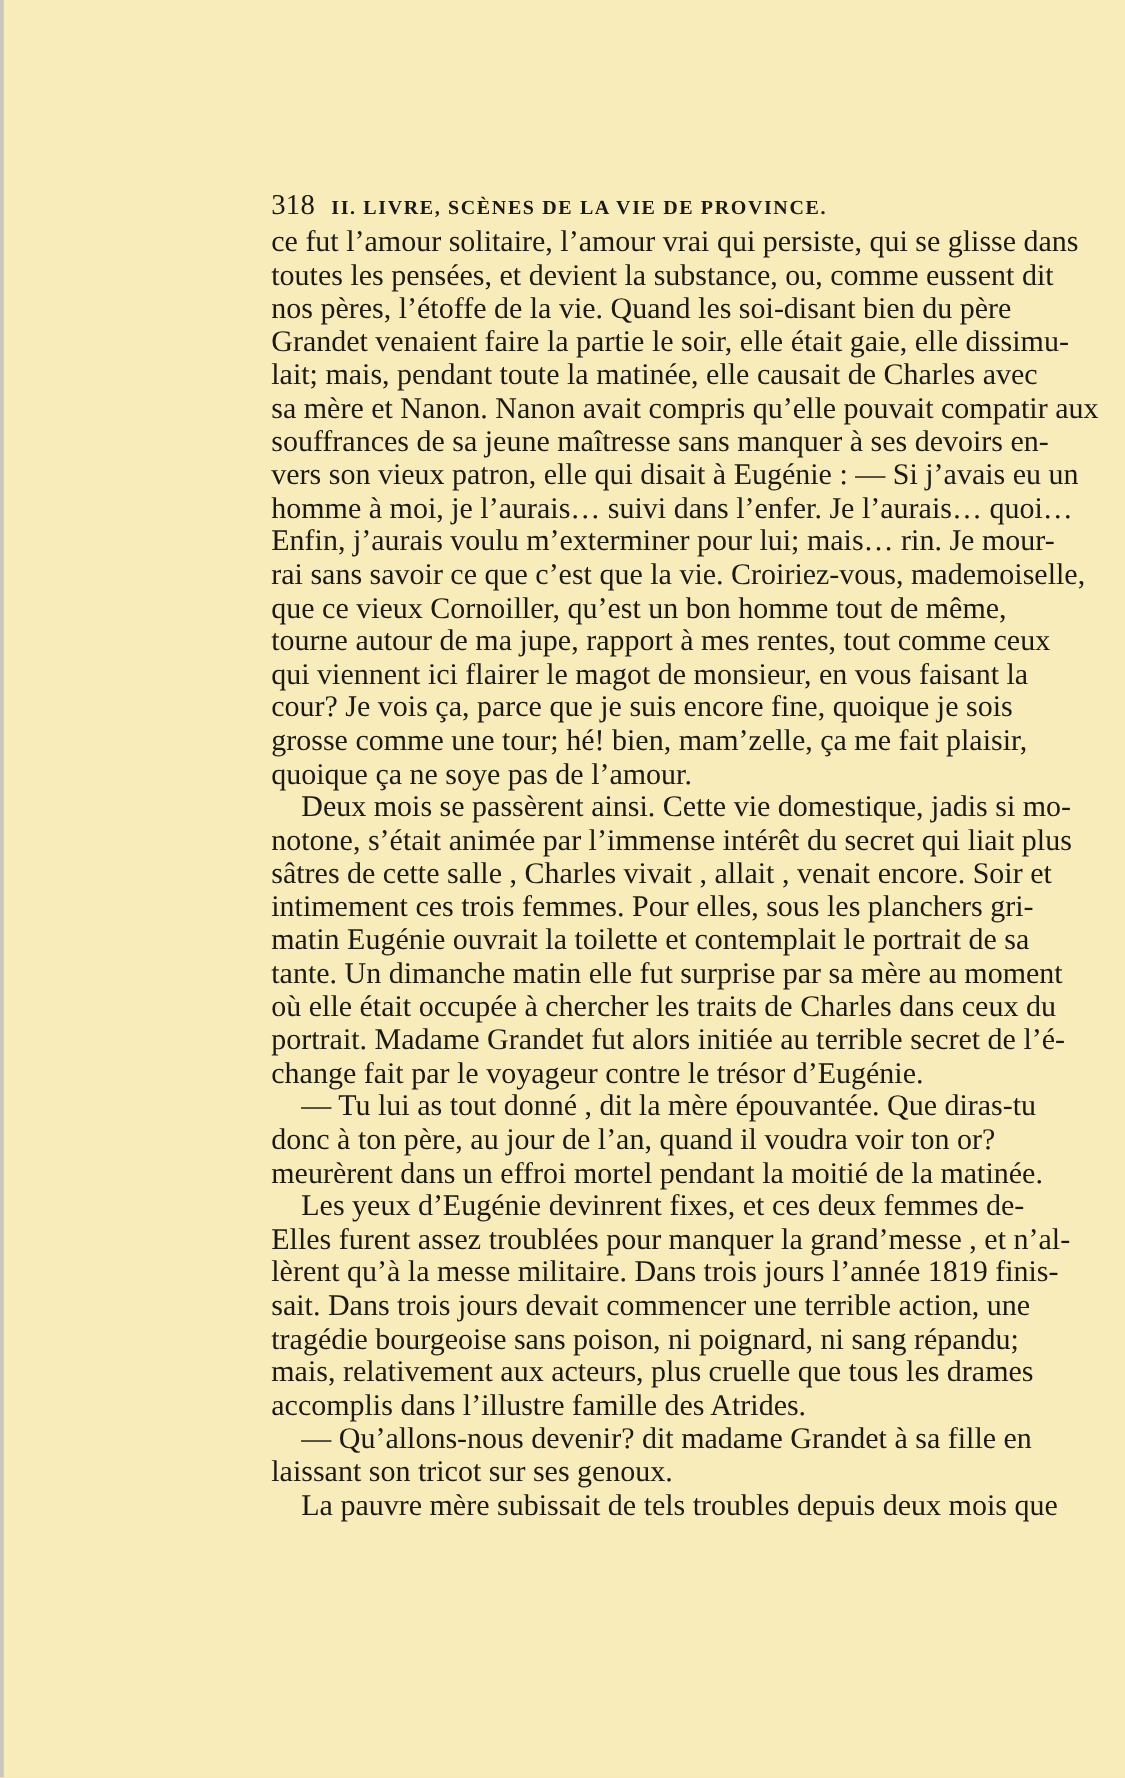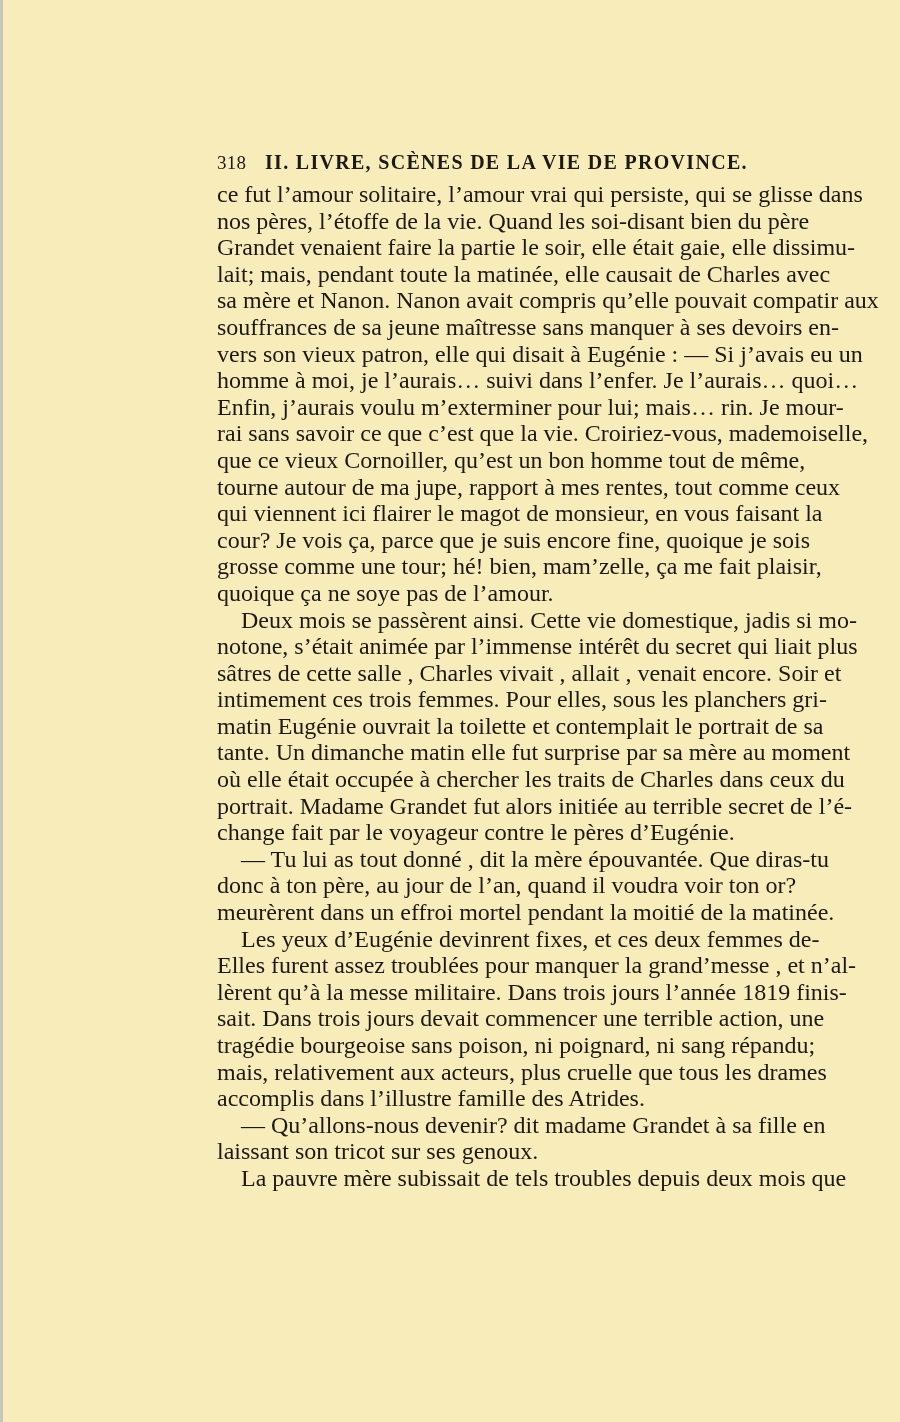--- a/index.html
+++ b/index.html
@@ -32,28 +32,28 @@
       color: #1c1a14;
     }
     .running-head {
       display: flex;
       align-items: baseline;
       height: 30px;
       font-size: 20px;
       letter-spacing: 0.2px;
     }
     .folio {
-      font-size: 19px;
+      font-size: 23px;
       margin-right: 18px;
       width: 30px;
     }
     .head-title {
       font-variant: small-caps;
       font-weight: bold;
-      font-size: 20px;
+      font-size: 16px;
       letter-spacing: 1.3px;
       white-space: nowrap;
     }
     .line {
       display: block;
       height: 26.6px;
       line-height: 26.6px;
       font-size: 24px;
       white-space: nowrap;
       text-align: justify;
@@ -72,20 +72,21 @@
 
 <div class="page">
   <div class="text-block">
     <div class="running-head">
       <span class="folio">318</span>
       <span class="head-title">II. LIVRE, SCÈNES DE LA VIE DE PROVINCE.</span>
     </div>
     <div id="body-text">
         <div>
           <span class="line">ce fut l’amour solitaire, l’amour vrai qui persiste, qui se glisse dans</span>
+          <span class="line">toutes les pensées, et devient la substance, ou, comme eussent dit</span>
           <span class="line">nos pères, l’étoffe de la vie. Quand les soi-disant bien du père</span>
           <span class="line">Grandet venaient faire la partie le soir, elle était gaie, elle dissimu-</span>
           <span class="line">lait; mais, pendant toute la matinée, elle causait de Charles avec</span>
           <span class="line">sa mère et Nanon. Nanon avait compris qu’elle pouvait compatir aux</span>
           <span class="line">souffrances de sa jeune maîtresse sans manquer à ses devoirs en-</span>
           <span class="line">vers son vieux patron, elle qui disait à Eugénie : — Si j’avais eu un</span>
           <span class="line">homme à moi, je l’aurais… suivi dans l’enfer. Je l’aurais… quoi…</span>
           <span class="line">Enfin, j’aurais voulu m’exterminer pour lui; mais… rin. Je mour-</span>
           <span class="line">rai sans savoir ce que c’est que la vie. Croiriez-vous, mademoiselle,</span>
           <span class="line">que ce vieux Cornoiller, qu’est un bon homme tout de même,</span>
@@ -97,21 +98,21 @@
         </div>
         <div>
           <span class="line indent">Deux mois se passèrent ainsi. Cette vie domestique, jadis si mo-</span>
           <span class="line">notone, s’était animée par l’immense intérêt du secret qui liait plus</span>
           <span class="line">sâtres de cette salle , Charles vivait , allait , venait encore. Soir et</span>
           <span class="line">intimement ces trois femmes. Pour elles, sous les planchers gri-</span>
           <span class="line">matin Eugénie ouvrait la toilette et contemplait le portrait de sa</span>
           <span class="line">tante. Un dimanche matin elle fut surprise par sa mère au moment</span>
           <span class="line">où elle était occupée à chercher les traits de Charles dans ceux du</span>
           <span class="line">portrait. Madame Grandet fut alors initiée au terrible secret de l’é-</span>
-          <span class="line last">change fait par le voyageur contre le pères d’Eugénie.</span>
+          <span class="line last">change fait par le voyageur contre le trésor d’Eugénie.</span>
         </div>
         <div>
           <span class="line indent">— Tu lui as tout donné , dit la mère épouvantée. Que diras-tu</span>
           <span class="line last">donc à ton père, au jour de l’an, quand il voudra voir ton or?</span>
         </div>
         <div>
           <span class="line">meurèrent dans un effroi mortel pendant la moitié de la matinée.</span>
           <span class="line indent">Les yeux d’Eugénie devinrent fixes, et ces deux femmes de-</span>
           <span class="line">Elles furent assez troublées pour manquer la grand’messe , et n’al-</span>
           <span class="line">lèrent qu’à la messe militaire. Dans trois jours l’année 1819 finis-</span>

